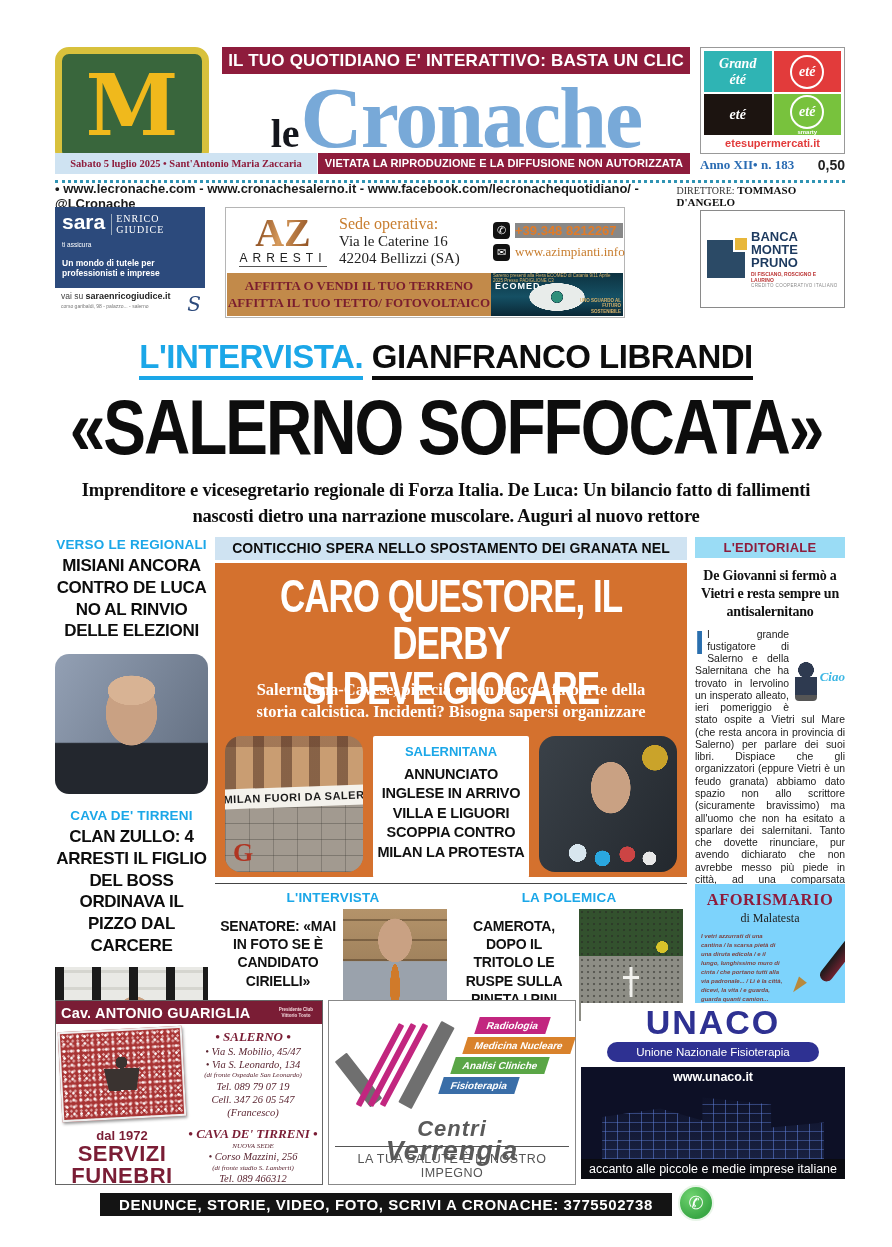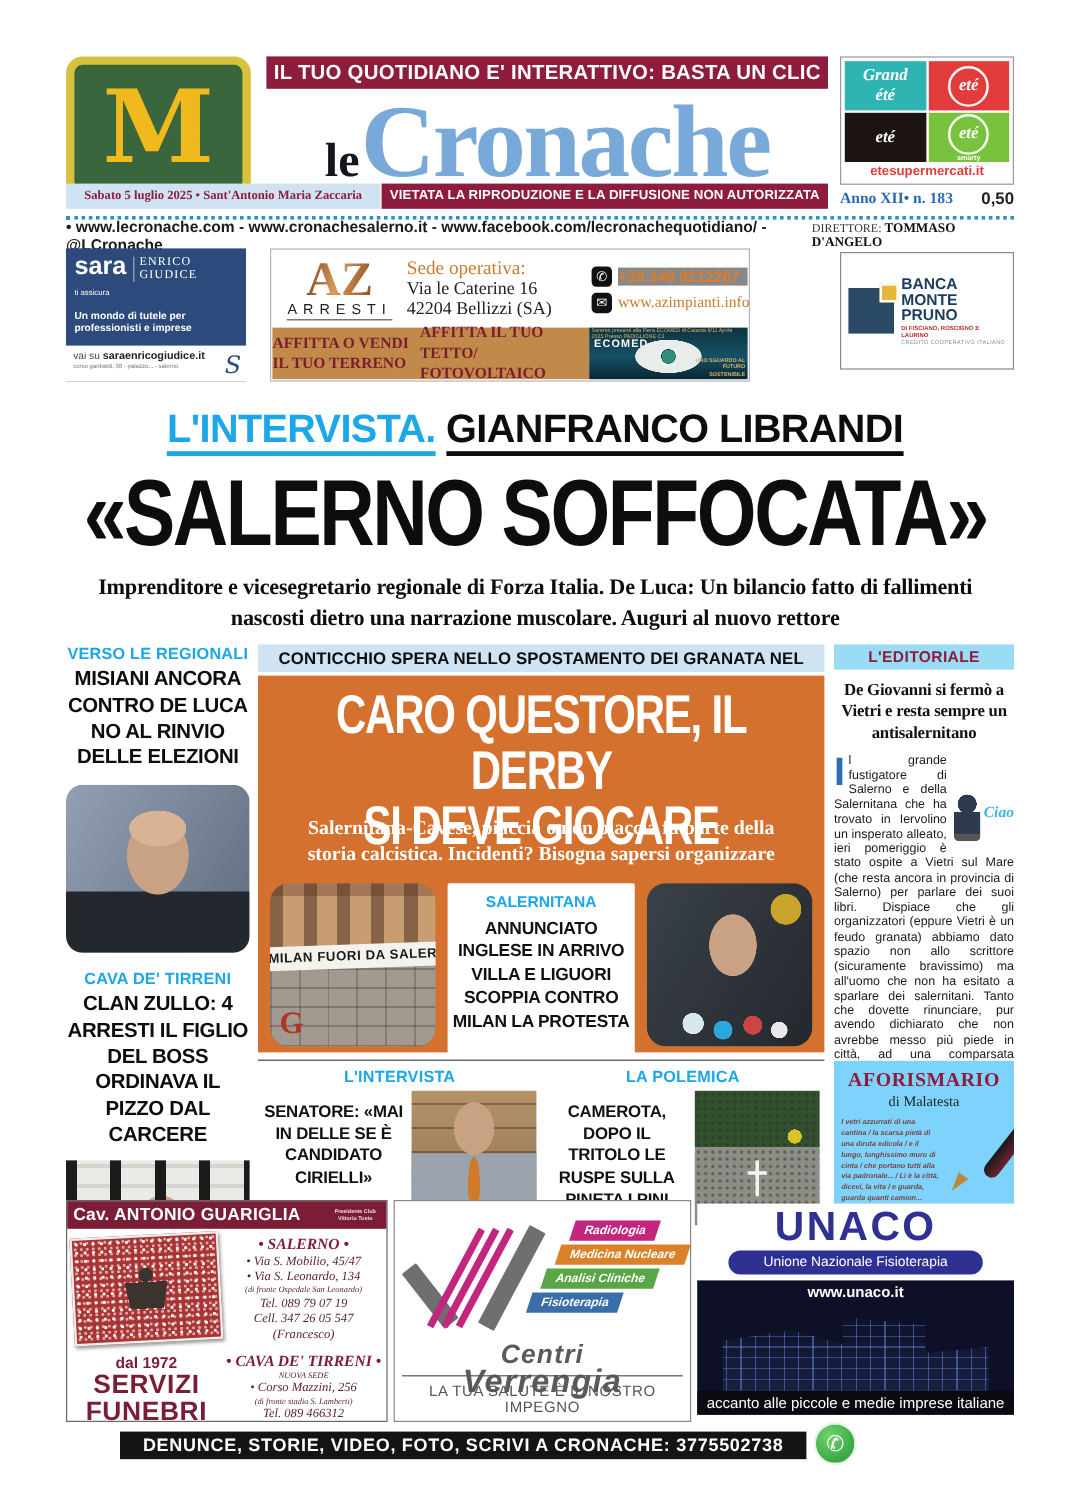--- a/index.html
+++ b/index.html
@@ -60,21 +60,21 @@
   #az-logo .imp{font-size:12px;letter-spacing:5px;color:#222;border-bottom:1.5px solid #555;line-height:1.2}
   #az-sede{display:flex;flex-direction:column;justify-content:center;font-family:"Liberation Serif",serif}
   #az-sede .lbl{color:#c87d2e;font-size:16px}
   #az-sede .adr{color:#222;font-size:15px;line-height:1.15}
   #az-contacts{display:flex;flex-direction:column;justify-content:center;gap:5px;padding-left:2px}
   #az-contacts .row{display:flex;align-items:center;gap:5px}
   #az-contacts .ic{width:17px;height:17px;background:#111;border-radius:4px;color:#fff;font-size:11px;
       display:flex;align-items:center;justify-content:center;flex:none}
   #az-contacts .ph{color:#e07b28;font-weight:bold;font-size:13px}
   #az-contacts .wb{color:#c87d2e;font-family:"Liberation Serif",serif;font-size:13px}
-  #az-strip{grid-column:1/3;background:#c28a4a;display:flex;flex-direction:row;align-items:center;justify-content:center}
+  #az-strip{grid-column:1/3;background:#c28a4a;display:flex;flex-direction:column;align-items:center;justify-content:center}
   #az-strip div{color:#7a1d2e;font-weight:bold;font-size:13px;font-family:"Liberation Serif",serif;line-height:1.3}
   #az-eco{position:relative;background:linear-gradient(180deg,#0d3240,#155064 55%,#0a2836);overflow:hidden}
   #az-eco .topline{position:absolute;top:1px;left:2px;right:2px;font-size:4.5px;color:#d9b36a;line-height:1.1}
   #az-eco .name{position:absolute;top:8px;left:4px;color:#fff;font-weight:bold;font-size:9px;letter-spacing:1px}
   #az-eco .eye{position:absolute;left:50%;top:55%;width:56px;height:30px;transform:translate(-50%,-50%);
       background:radial-gradient(circle 9px at 50% 50%,#2e8f7a 60%,#134,transparent 70%),
       radial-gradient(ellipse 28px 14px at 50% 50%,#e8ecea 98%,transparent);border-radius:50%}
   #az-eco .sub{position:absolute;right:2px;bottom:2px;width:48px;font-size:4.5px;color:#d9b36a;text-align:right;font-weight:bold;line-height:1.2}
 
   #ad-banca{left:700px;top:210px;width:145px;height:98px;border:1px solid #8a8a8a;outline:3px solid #fff;outline-offset:-5px;
@@ -405,21 +405,21 @@
       <div class="oph" id="ph-interview"></div>
     </div>
   </div>
 
   <div class="abs" id="c-rule"></div>
 
   <div class="abs" id="c-row2">
     <div class="r2half">
       <div class="kick">L'INTERVISTA</div>
       <div class="r2body">
-        <div class="r2t">SENATORE: «MAI IN DELLE SE È CANDIDATO CIRIELLI»</div>
+        <div class="r2t">SENATORE: «MAI IN FOTO SE È CANDIDATO CIRIELLI»</div>
         <div class="r2ph" id="ph-senatore"></div>
       </div>
     </div>
     <div class="r2half">
       <div class="kick">LA POLEMICA</div>
       <div class="r2body">
         <div class="r2t">CAMEROTA, DOPO IL TRITOLO LE RUSPE SULLA PINETA I PINI ABBATTUTI</div>
         <div class="r2ph" id="ph-pineta"><span class="cross"></span></div>
       </div>
     </div>

